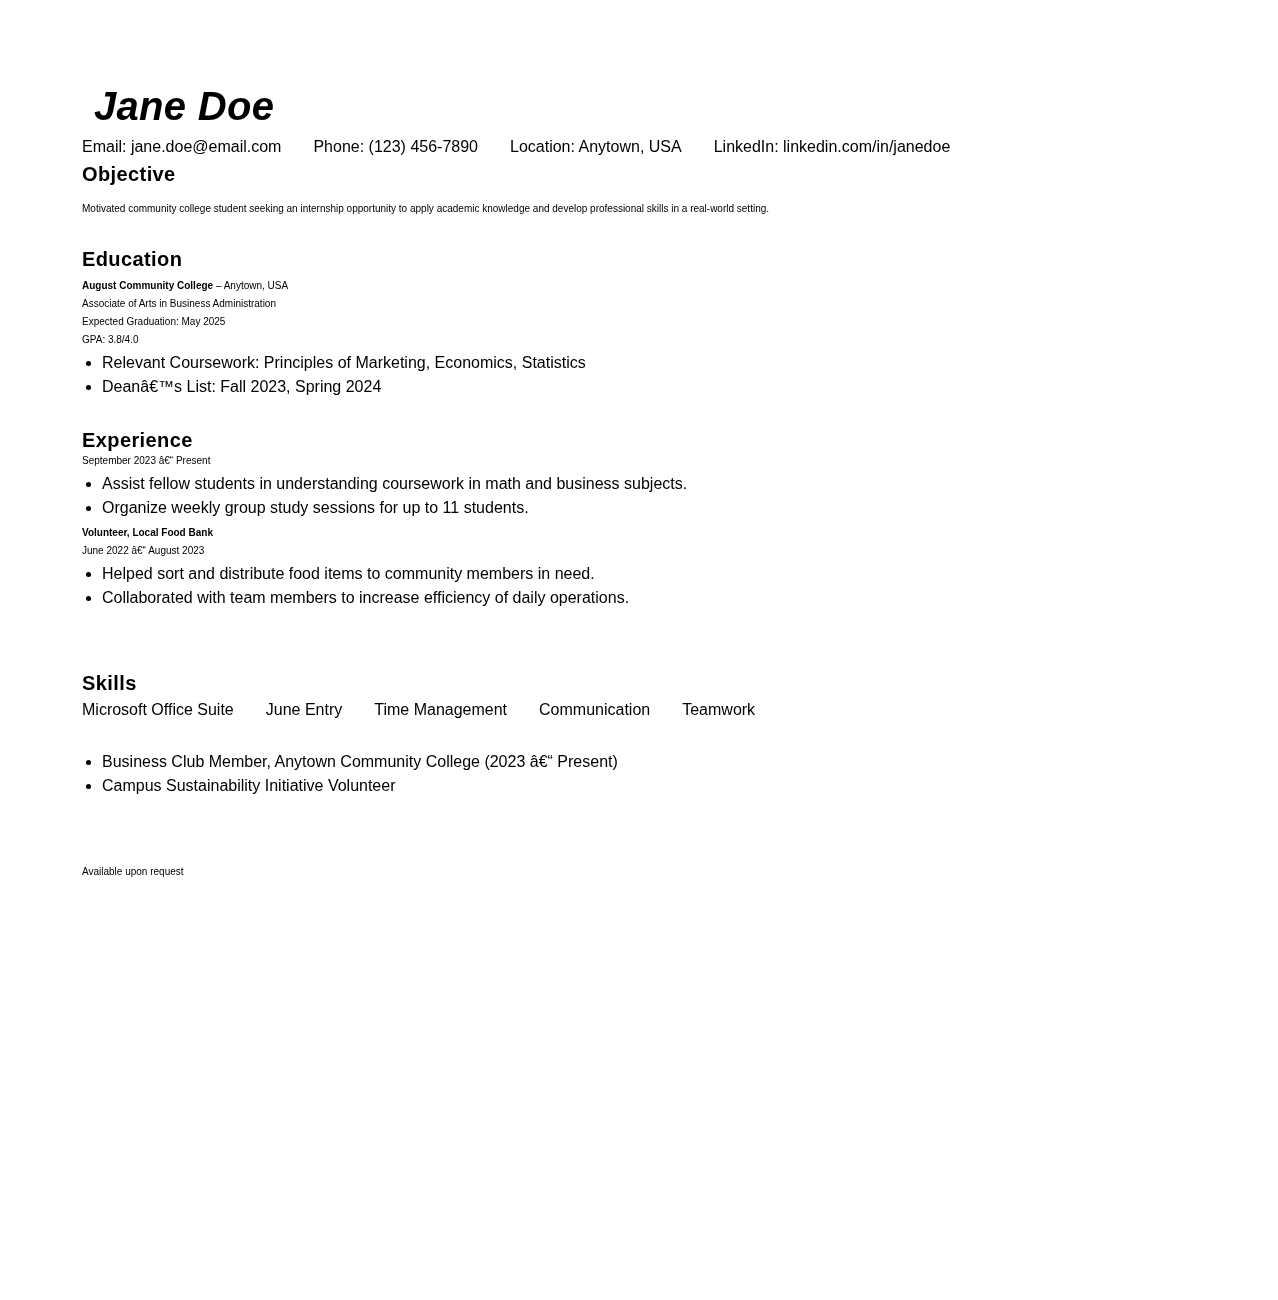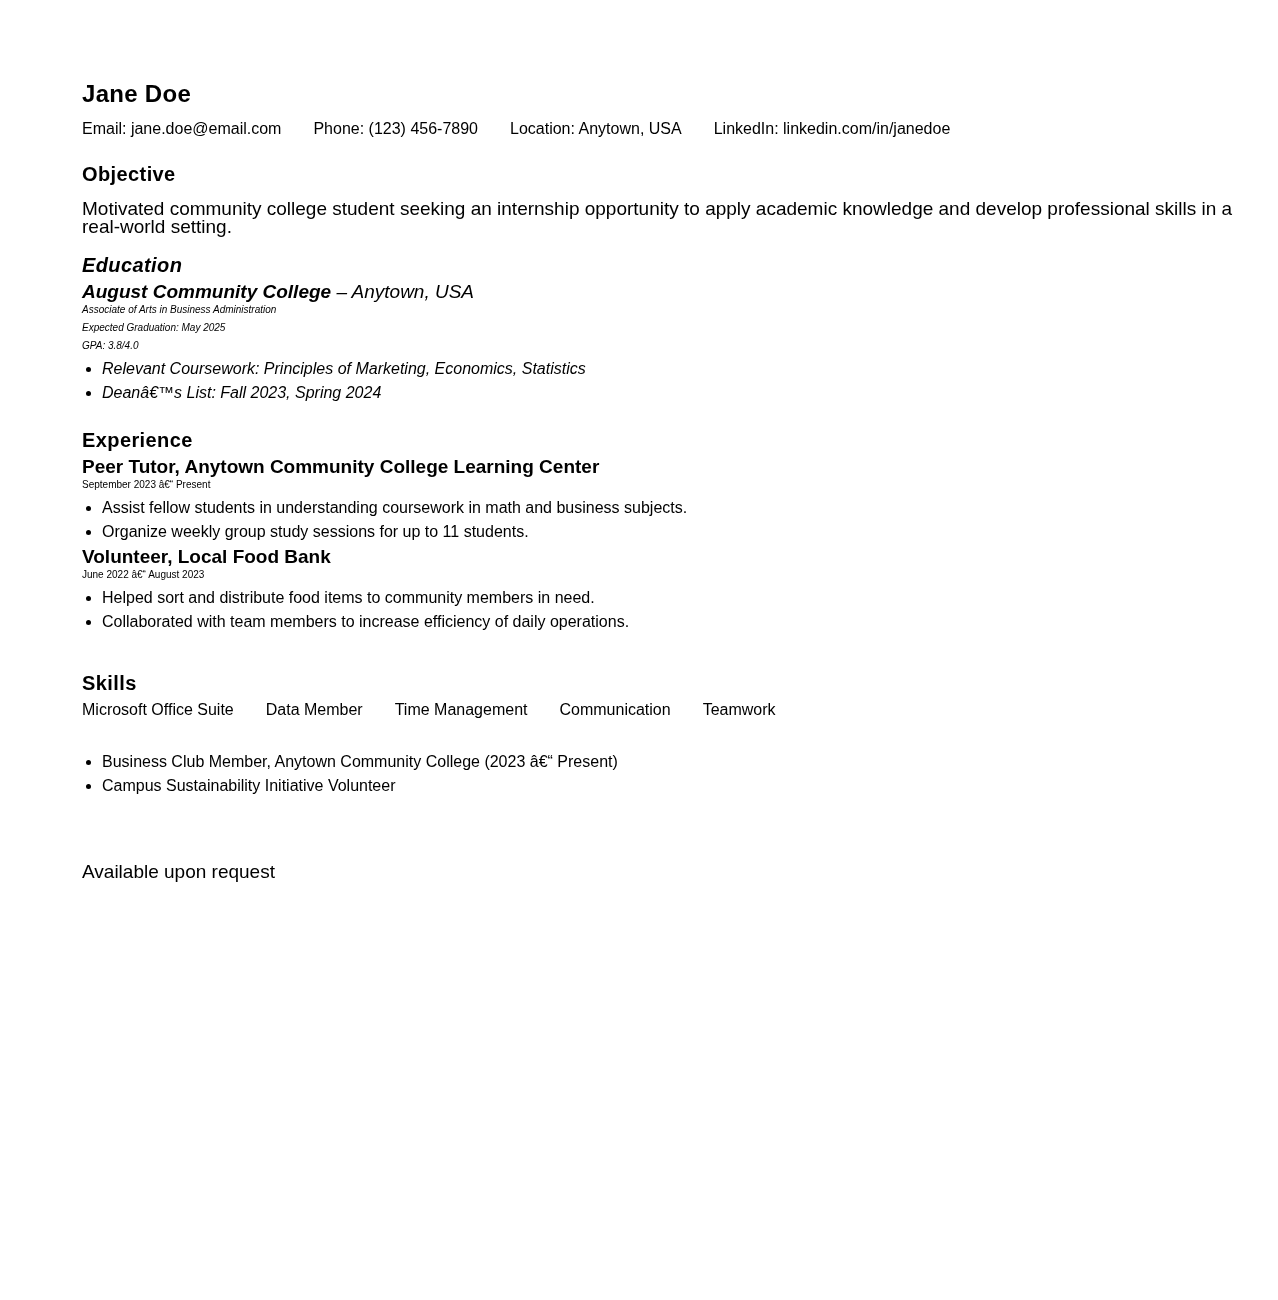--- a/index.html
+++ b/index.html
@@ -14,43 +14,44 @@
       color: #000000;
       position: relative;
     }
     .page {
       position: absolute;
       left: 82px;
       top: 74px;
       right: 40px;
     }
     h1 {
-      font-size: 24px;
+      font-size: 40px;
       font-weight: bold;
-      margin: 0;
+      margin: 12px;
       line-height: 40px;
       letter-spacing: 0.3px;
+      font-style: italic;
     }
     .contact {
       display: flex;
       margin-top: 6px;
       font-size: 16px;
       line-height: 18px;
     }
     .contact span { margin-right: 32px; }
     h2 {
       font-size: 20px;
       font-weight: bold;
       margin: 0;
       line-height: 24px;
       letter-spacing: 0.4px;
     }
     .section { position: absolute; left: 0; right: 0; }
     .para {
-      font-size: 19px;
+      font-size: 10px;
       line-height: 18px;
     }
     .small {
       font-size: 10px;
       line-height: 18px;
     }
     ul {
       margin: 0;
       padding-left: 20px;
       font-size: 16px;
@@ -71,55 +72,54 @@
     <span>Phone: (123) 456-7890</span>
     <span>Location: Anytown, USA</span>
     <span>LinkedIn: linkedin.com/in/janedoe</span>
   </div>
 
   <div class="section" style="top:88px;">
     <h2>Objective</h2>
     <div class="para" style="margin-top:14px;">Motivated community college student seeking an internship opportunity to apply academic knowledge and develop professional skills in a real-world setting.</div>
   </div>
 
-  <div class="section" style="top:179px;font-style:italic;">
+  <div class="section" style="top:173px;">
     <h2>Education</h2>
     <div class="para" style="margin-top:6px;">
       <span class="bold">August Community College</span><span> – Anytown, USA</span>
     </div>
     <div class="small">Associate of Arts in Business Administration</div>
     <div class="small">Expected Graduation: May 2025</div>
     <div class="small">GPA: 3.8/4.0</div>
     <ul style="margin-top:2px;">
       <li>Relevant Coursework: Principles of Marketing, Economics, Statistics</li>
       <li>Deanâ€™s List: Fall 2023, Spring 2024</li>
     </ul>
   </div>
 
   <div class="section" style="top:354px;">
     <h2>Experience</h2>
-    <div class="para bold" style="margin-top:6px;">Peer Tutor, Anytown Community College Learning Center</div>
     <div class="small">September 2023 â€“ Present</div>
     <ul style="margin-top:2px;">
       <li>Assist fellow students in understanding coursework in math and business subjects.</li>
       <li>Organize weekly group study sessions for up to 11 students.</li>
     </ul>
     <div class="para bold" style="margin-top:4px;">Volunteer, Local Food Bank</div>
     <div class="small">June 2022 â€“ August 2023</div>
     <ul style="margin-top:2px;">
       <li>Helped sort and distribute food items to community members in need.</li>
       <li>Collaborated with team members to increase efficiency of daily operations.</li>
     </ul>
   </div>
 
   <div class="section" style="top:597px;">
     <h2>Skills</h2>
     <div class="skills" style="margin-top:6px;">
       <span>Microsoft Office Suite</span>
-      <span>Data Member</span>
+      <span>June Entry</span>
       <span>Time Management</span>
       <span>Communication</span>
       <span>Teamwork</span>
     </div>
   </div>
 
   <div class="section" style="top:674px;">
     <ul style="margin-top:2px;">
       <li>Business Club Member, Anytown Community College (2023 â€“ Present)</li>
       <li>Campus Sustainability Initiative Volunteer</li>

